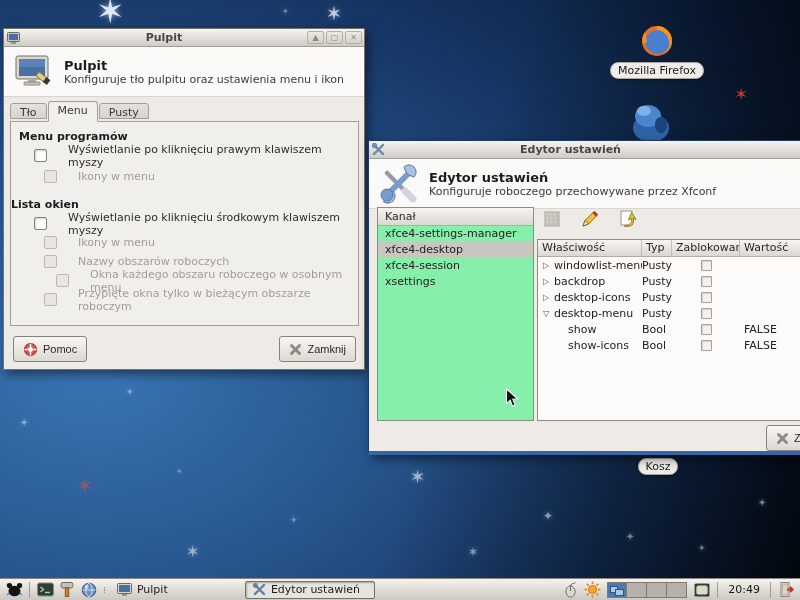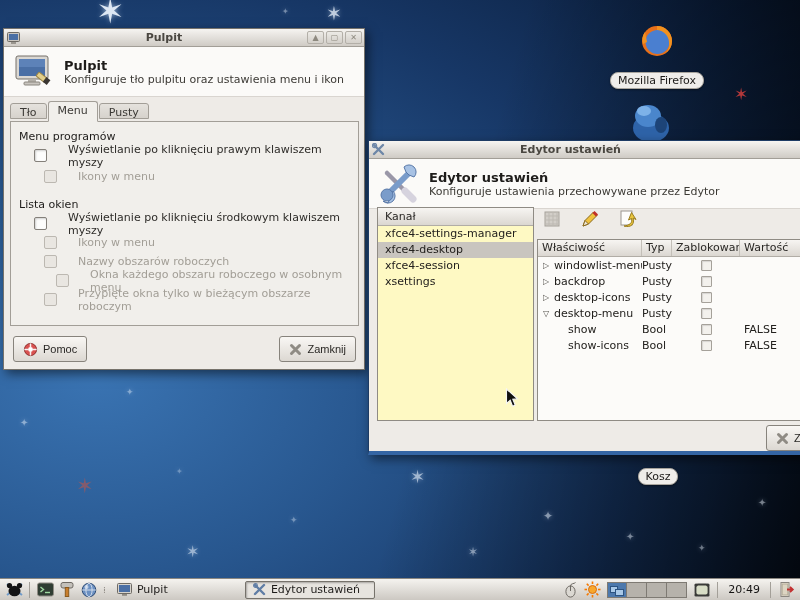--- a/index.html
+++ b/index.html
@@ -8,21 +8,21 @@
 
   #desktop{position:relative;width:800px;height:600px;overflow:hidden;
     background:
       linear-gradient(105deg, rgba(0,0,0,0) 55%, rgba(0,0,0,.55) 88%, rgba(0,0,0,.8) 100%),
       radial-gradient(ellipse 1000px 720px at 12% 62%, #3a74b3 0%, #28578f 28%, #173766 55%, #0b1f3e 80%, #040c1b 100%);
   }
   .star{position:absolute;color:#e9f2fc;line-height:1;text-shadow:0 0 5px rgba(220,235,255,.7);pointer-events:none}
 
   
   .dicon{position:absolute;display:flex;flex-direction:column;align-items:center;z-index:3}
-  .dicon .lbl{margin-top:12px;background:#efedea;border:1px solid #a9a59e;border-radius:8px;
+  .dicon .lbl{margin-top:2px;background:#efedea;border:1px solid #a9a59e;border-radius:8px;
     padding:1px 7px;color:#1c1a18;white-space:nowrap;box-shadow:0 1px 2px rgba(0,0,0,.4)}
 
   
   .window{position:absolute;background:#eeebe7;box-shadow:3px 4px 10px rgba(0,0,0,.5)}
   #pulpit-window{left:3px;top:28px;width:362px;height:342px;border:1px solid #76726b;z-index:10}
   #editor-window{left:368px;top:140px;width:445px;height:315px;border:1px solid #1d3b64;border-bottom:4px solid #3465a4;z-index:20}
   .titlebar{height:18px;background:linear-gradient(#f6f4f1,#cfcbc5);border-bottom:1px solid #a29e97;
     display:flex;align-items:center;padding:0 3px;position:relative}
   .titlebar .ttl{position:absolute;left:20px;right:60px;text-align:center;font-weight:bold;color:#4a4741;font-size:11px}
   .wbtns{position:absolute;right:2px;top:2px;display:flex;gap:2px}
@@ -31,32 +31,32 @@
   .winheader{height:50px;background:#fbfaf8;border-bottom:1px solid #d9d5d0;display:flex;align-items:center;gap:11px;padding:4px 9px}
   .winheader .t1{font-weight:bold;font-size:13px;color:#1e1c1a}
   .winheader .t2{font-size:11px;color:#3c3a35}
 
   
   .tabs{position:absolute;left:6px;top:72px;display:flex}
   .tab{padding:2px 9px 2px 9px;border:1px solid #a29e97;background:linear-gradient(#e5e2dd,#d6d2cc);
     border-radius:3px 3px 0 0;margin-right:1px;position:relative;top:2px;height:16px;color:#3b3935}
   .tab.active{background:#f1efeb;top:0;height:21px;z-index:5;border-bottom:1px solid #f1efeb;font-weight:normal}
   .panel{position:absolute;left:6px;top:92px;width:349px;height:205px;border:1px solid #a29e97;background:#f1efeb;z-index:2}
-  .phead{position:absolute;font-weight:normal;color:#1e1c1a}
+  .phead{position:absolute;font-weight:bold;color:#1e1c1a}
   .cbrow{position:absolute;display:flex;align-items:center;gap:21px;height:15px}
   .cb{width:13px;height:13px;background:#fdfdfc;border:1px solid #84807a;border-radius:2px;box-shadow:inset 1px 1px 2px rgba(0,0,0,.18);flex:none}
   .cbrow.disabled .cb{background:#e9e6e1;border-color:#bcb8b1;box-shadow:none}
   .cbrow.disabled span{color:#a29e96}
   .btn{display:inline-flex;align-items:center;gap:5px;height:26px;padding:0 9px;background:linear-gradient(#f9f7f4,#dcd8d2);
     border:1px solid #87837c;border-radius:3px;font-size:11px;color:#2a2825}
   #pomoc-btn{position:absolute;left:9px;top:307px}
   #zamknij-btn{position:absolute;right:8px;top:307px}
 
   
-  .listpanel{position:absolute;left:8px;top:66px;width:157px;height:214px;border:1px solid #8f8b84;background:#fef9c3}
+  .listpanel{position:absolute;left:8px;top:66px;width:157px;height:214px;border:1px solid #8f8b84;background:#86efac}
   .colheader{height:18px;background:linear-gradient(#f7f5f2,#dbd7d1);border-bottom:1px solid #b1ada6;padding:2px 7px;color:#2a2825}
   .chrow{height:16px;line-height:15px;padding:0 7px;color:#23211e}
   .chrow.selected{background:#c9c5bf}
   .toolbar{position:absolute;left:168px;top:64px;display:flex;gap:8px}
   .tbtn{width:30px;height:28px;display:flex;align-items:center;justify-content:center;border-radius:3px}
   .etable{position:absolute;left:168px;top:98px;width:270px;height:182px;background:#fcfbf9;border:1px solid #8f8b84}
   .thead{display:flex;height:17px;background:linear-gradient(#f7f5f2,#dbd7d1);border-bottom:1px solid #b1ada6}
   .thead div{padding:1px 4px;border-right:1px solid #c3bfb8;color:#2a2825;overflow:hidden;white-space:nowrap}
   .trow{display:flex;height:16px;align-items:center;color:#23211e}
   .tc1{width:104px;display:flex;align-items:center;overflow:hidden;white-space:nowrap}
@@ -176,21 +176,21 @@
 
       <div class="cbrow" style="left:23px;top:26px">
         <span class="cb"></span>
         <span>Wyświetlanie po kliknięciu prawym klawiszem myszy</span>
       </div>
       <div class="cbrow disabled" style="left:33px;top:47px">
         <span class="cb"></span>
         <span>Ikony w menu</span>
       </div>
 
-      <div class="phead" style="left:8px;top:76px">Lista okien</div>
+      <div class="phead" style="left:0;top:76px">Lista okien</div>
 
       <div class="cbrow" style="left:23px;top:94px">
         <span class="cb"></span>
         <span>Wyświetlanie po kliknięciu środkowym klawiszem myszy</span>
       </div>
       <div class="cbrow disabled" style="left:33px;top:113px">
         <span class="cb"></span>
         <span>Ikony w menu</span>
       </div>
       <div class="cbrow disabled" style="left:33px;top:132px">
@@ -236,21 +236,21 @@
       <svg width="40" height="40" viewBox="0 0 40 40">
         <line x1="9" y1="9" x2="29" y2="29" stroke="#9a97a8" stroke-width="4.5" stroke-linecap="round"></line>
         <line x1="27" y1="27" x2="35" y2="35" stroke="#d6d3de" stroke-width="7" stroke-linecap="round"></line>
         <line x1="30" y1="10" x2="12" y2="28" stroke="#7a9cca" stroke-width="6" stroke-linecap="round"></line>
         <path d="M26 3 a7 7 0 0 1 10 10 l-5 -2 -3 -3 z" fill="#a8c2e4" stroke="#5878a8"></path>
         <path d="M14 26 a7 7 0 0 1 -10 10 l5 2 z" fill="#a8c2e4" stroke="#5878a8" transform="rotate(180 9 31) translate(-1 -1) rotate(180 9 31)"></path>
         <circle cx="9" cy="31" r="6" fill="#7a9cca" stroke="#5878a8"></circle>
       </svg>
       <div>
         <div class="t1">Edytor ustawień</div>
-        <div class="t2">Konfiguruje ustawienia przechowywane przez Edytor</div>
+        <div class="t2">Konfiguruje roboczego przechowywane przez Xfconf</div>
       </div>
     </div>
 
     <div class="listpanel">
       <div class="colheader">Kanał</div>
       <div class="chrow">xfce4-settings-manager</div>
       <div class="chrow selected">xfce4-desktop</div>
       <div class="chrow">xfce4-session</div>
       <div class="chrow">xsettings</div>
     </div>

